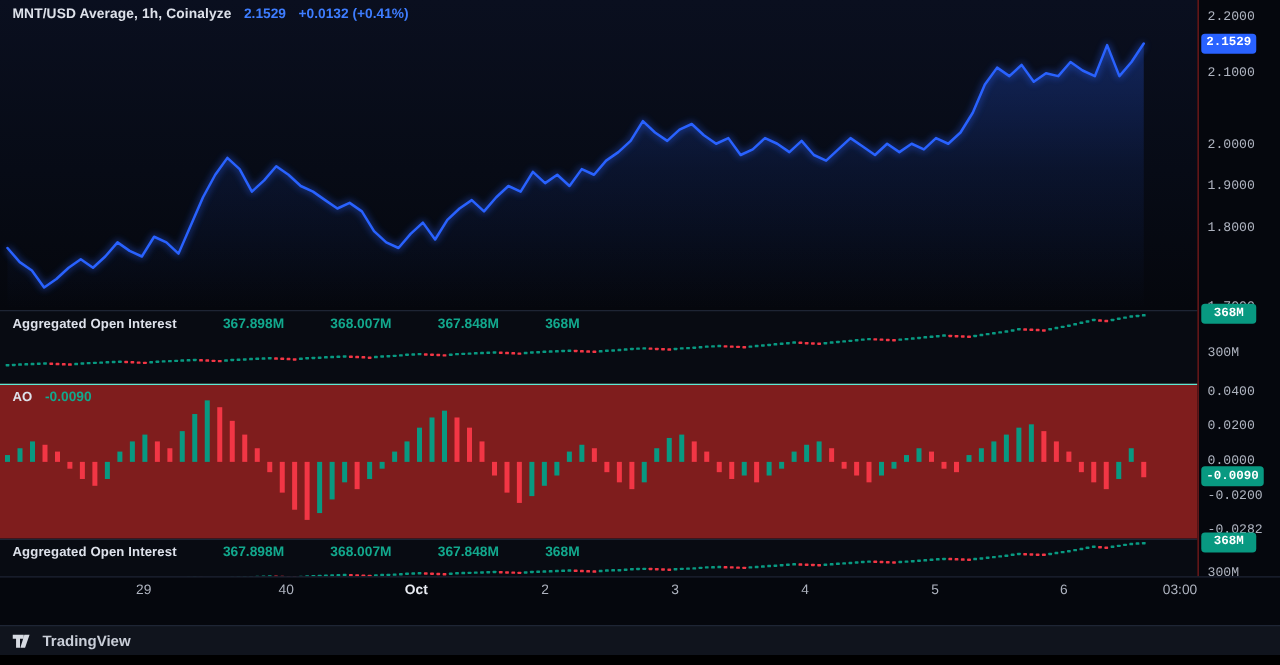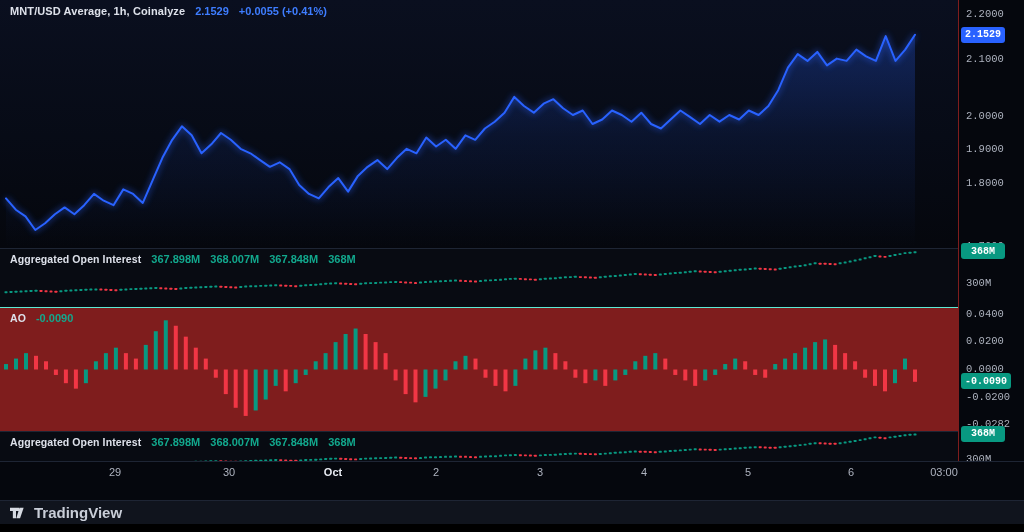--- a/index.html
+++ b/index.html
@@ -11,35 +11,35 @@
   .panel-oi1{top:248px;height:59px;background:#080b12;border-top:1px solid #1e2534;}
   .panel-ao{top:307px;height:124px;background:#7f1d1d;border-top:1px solid #5eead4;}
   .panel-oi2{top:431px;height:46px;background:#080b12;border-top:1px solid #1e2534;}
   .legend{position:absolute;top:5px;left:10px;display:flex;gap:10px;align-items:baseline;
           font-size:11px;z-index:3;white-space:nowrap;justify-content:space-between;}
   .legend.tight{top:4px;}
   .l-title{color:#dde1ea;font-weight:700;letter-spacing:.1px;}
   .l-title.sm{font-size:10.5px;}
   .l-val{font-weight:600;}
   .blue{color:#3e7dff;}
-  .green{color:#12a88d;}
+  .green{color:#12a88d;margin-left:27px;}
   .teal{color:#12a88d;}
   .axis-col{position:absolute;left:958px;top:0;width:80px;height:477px;background:#05070d;
             border-left:1px solid #7f1d1d;box-sizing:border-box;z-index:4;font-family:Liberation Mono, monospace;}
   .axis-label{position:absolute;left:7px;font-size:10.5px;color:#aeb3bf;}
   .badge{position:absolute;left:2px;min-width:44px;text-align:center;color:#fff;font-size:10px;
          font-weight:700;padding:2.5px 4px;border-radius:3px;box-sizing:border-box;}
   .time-axis{position:absolute;left:0;top:461px;width:1024px;height:23px;background:#05070d;
              border-top:1px solid #1e2534;box-sizing:border-box;z-index:5;}
   .time-label{position:absolute;top:4px;transform:translateX(-50%);font-size:11px;color:#aeb3bf;}
   .time-label.month{color:#e8ebf2;font-weight:700;}
   .footer{position:absolute;left:0;top:500px;width:1024px;height:24px;background:#10141d;
           border-top:1px solid #1e2534;display:flex;align-items:center;padding-left:10px;
           box-sizing:border-box;z-index:6;}
-  .brand{display:flex;align-items:center;gap:6px;color:#c9ced8;font-size:15px;font-weight:700;cursor:pointer;}
+  .brand{display:flex;align-items:center;gap:6px;color:#c9ced8;font-size:12px;font-weight:700;cursor:pointer;}
   .bottom-strip{position:absolute;left:0;top:524px;width:1024px;height:8px;background:#000;}
 </style>
 </head>
 <body>
 
 <div class="app">
 
   <div class="panel panel-main">
     <svg id="svg-main" viewBox="0 0 958 248" preserveAspectRatio="none">
         <defs>
@@ -52,21 +52,21 @@
             <feGaussianBlur stdDeviation="3"></feGaussianBlur>
           </filter>
         </defs>
         <path d="M6.0 198.4L15.8 209.7L25.5 216.4L35.3 230.0L45.1 223.2L54.9 214.2L64.6 207.4L74.4 214.2L84.2 205.2L94.0 193.9L103.7 200.7L113.5 205.2L123.3 189.4L133.1 193.9L142.8 202.9L152.6 180.4L162.4 157.8L172.2 139.8L181.9 126.3L191.7 135.3L201.5 153.3L211.3 144.3L221.0 133.0L230.8 139.8L240.6 148.8L250.4 153.3L260.1 160.1L269.9 166.8L279.7 162.3L289.5 169.1L299.2 184.9L309.0 193.9L318.8 198.4L328.5 187.1L338.3 178.1L348.1 191.6L357.9 175.9L367.6 166.8L377.4 160.1L387.2 169.1L397.0 157.8L406.7 148.8L416.5 153.3L426.3 137.5L436.1 146.5L445.8 139.8L455.6 148.8L465.4 135.3L475.2 139.8L484.9 128.5L494.7 121.7L504.5 112.7L514.3 96.9L524.0 106.0L533.8 112.7L543.6 103.7L553.4 99.2L563.1 108.2L572.9 115.0L582.7 110.5L592.5 124.0L602.2 119.5L612.0 110.5L621.8 115.0L631.5 121.7L641.3 112.7L651.1 124.0L660.9 128.5L670.6 119.5L680.4 110.5L690.2 117.2L700.0 124.0L709.7 115.0L719.5 121.7L729.3 115.0L739.1 119.5L748.8 110.5L758.6 115.0L768.4 106.0L778.2 90.2L787.9 67.6L797.7 54.1L807.5 60.9L817.3 51.9L827.0 65.4L836.8 58.6L846.6 60.9L856.4 49.6L866.1 56.4L875.9 60.9L885.7 36.1L895.5 60.9L905.2 49.6L915.0 34.8L915 248L6 248Z" fill="url(#gBlue)" stroke="none"></path>
         <path d="M6.0 198.4L15.8 209.7L25.5 216.4L35.3 230.0L45.1 223.2L54.9 214.2L64.6 207.4L74.4 214.2L84.2 205.2L94.0 193.9L103.7 200.7L113.5 205.2L123.3 189.4L133.1 193.9L142.8 202.9L152.6 180.4L162.4 157.8L172.2 139.8L181.9 126.3L191.7 135.3L201.5 153.3L211.3 144.3L221.0 133.0L230.8 139.8L240.6 148.8L250.4 153.3L260.1 160.1L269.9 166.8L279.7 162.3L289.5 169.1L299.2 184.9L309.0 193.9L318.8 198.4L328.5 187.1L338.3 178.1L348.1 191.6L357.9 175.9L367.6 166.8L377.4 160.1L387.2 169.1L397.0 157.8L406.7 148.8L416.5 153.3L426.3 137.5L436.1 146.5L445.8 139.8L455.6 148.8L465.4 135.3L475.2 139.8L484.9 128.5L494.7 121.7L504.5 112.7L514.3 96.9L524.0 106.0L533.8 112.7L543.6 103.7L553.4 99.2L563.1 108.2L572.9 115.0L582.7 110.5L592.5 124.0L602.2 119.5L612.0 110.5L621.8 115.0L631.5 121.7L641.3 112.7L651.1 124.0L660.9 128.5L670.6 119.5L680.4 110.5L690.2 117.2L700.0 124.0L709.7 115.0L719.5 121.7L729.3 115.0L739.1 119.5L748.8 110.5L758.6 115.0L768.4 106.0L778.2 90.2L787.9 67.6L797.7 54.1L807.5 60.9L817.3 51.9L827.0 65.4L836.8 58.6L846.6 60.9L856.4 49.6L866.1 56.4L875.9 60.9L885.7 36.1L895.5 60.9L905.2 49.6L915.0 34.8" fill="none" stroke="#2962ff" stroke-width="4" stroke-linejoin="round" opacity="0.45" filter="url(#glow)"></path>
         <path d="M6.0 198.4L15.8 209.7L25.5 216.4L35.3 230.0L45.1 223.2L54.9 214.2L64.6 207.4L74.4 214.2L84.2 205.2L94.0 193.9L103.7 200.7L113.5 205.2L123.3 189.4L133.1 193.9L142.8 202.9L152.6 180.4L162.4 157.8L172.2 139.8L181.9 126.3L191.7 135.3L201.5 153.3L211.3 144.3L221.0 133.0L230.8 139.8L240.6 148.8L250.4 153.3L260.1 160.1L269.9 166.8L279.7 162.3L289.5 169.1L299.2 184.9L309.0 193.9L318.8 198.4L328.5 187.1L338.3 178.1L348.1 191.6L357.9 175.9L367.6 166.8L377.4 160.1L387.2 169.1L397.0 157.8L406.7 148.8L416.5 153.3L426.3 137.5L436.1 146.5L445.8 139.8L455.6 148.8L465.4 135.3L475.2 139.8L484.9 128.5L494.7 121.7L504.5 112.7L514.3 96.9L524.0 106.0L533.8 112.7L543.6 103.7L553.4 99.2L563.1 108.2L572.9 115.0L582.7 110.5L592.5 124.0L602.2 119.5L612.0 110.5L621.8 115.0L631.5 121.7L641.3 112.7L651.1 124.0L660.9 128.5L670.6 119.5L680.4 110.5L690.2 117.2L700.0 124.0L709.7 115.0L719.5 121.7L729.3 115.0L739.1 119.5L748.8 110.5L758.6 115.0L768.4 106.0L778.2 90.2L787.9 67.6L797.7 54.1L807.5 60.9L817.3 51.9L827.0 65.4L836.8 58.6L846.6 60.9L856.4 49.6L866.1 56.4L875.9 60.9L885.7 36.1L895.5 60.9L905.2 49.6L915.0 34.8" fill="none" stroke="#2962ff" stroke-width="2" stroke-linejoin="round" stroke-linecap="round"></path>
       </svg>
     <div class="legend">
       <span class="l-title">MNT/USD Average, 1h, Coinalyze</span>
       <span class="l-val blue">2.1529</span>
-      <span class="l-val blue">+0.0055 (+0.41%)</span>
+      <span class="l-val blue">+0.0132 (+0.41%)</span>
     </div>
   </div>
 
   <div class="panel panel-oi1">
     <svg id="svg-oi1" viewBox="0 0 958 59" preserveAspectRatio="none">
         <rect x="4.5" y="42.9" width="3" height="2" rx="0.5" fill="#089981"></rect>
         <rect x="9.5" y="42.7" width="3" height="2" rx="0.5" fill="#089981"></rect>
         <rect x="14.5" y="42.4" width="3" height="2" rx="0.5" fill="#089981"></rect>
         <rect x="19.5" y="42.2" width="3" height="2" rx="0.5" fill="#089981"></rect>
         <rect x="24.5" y="42.0" width="3" height="2" rx="0.5" fill="#089981"></rect>
@@ -569,21 +569,21 @@
       <div class="axis-label" style="top: 418.111px;">-0.0282</div>
       <div class="axis-label" style="top: 452.6px;">300M</div>
       <div class="badge" style="background: rgb(41, 98, 255); top: 26.7651px;">2.1529</div>
       <div class="badge" style="background: rgb(8, 153, 129); top: 243.304px;">368M</div>
       <div class="badge" style="background: rgb(8, 153, 129); top: 373.4px;">-0.0090</div>
       <div class="badge" style="background: rgb(8, 153, 129); top: 425.576px;">368M</div>
     </div>
 
   <div class="time-axis" id="time-axis">
       <span class="time-label" style="left: 115px;">29</span>
-      <span class="time-label" style="left: 229px;">30</span>
+      <span class="time-label" style="left: 229px;">40</span>
       <span class="time-label month" style="left: 333px;">Oct</span>
       <span class="time-label" style="left: 436px;">2</span>
       <span class="time-label" style="left: 540px;">3</span>
       <span class="time-label" style="left: 644px;">4</span>
       <span class="time-label" style="left: 748px;">5</span>
       <span class="time-label" style="left: 851px;">6</span>
       <span class="time-label" style="left: 944px;">03:00</span>
     </div>
 
   <div class="footer">

